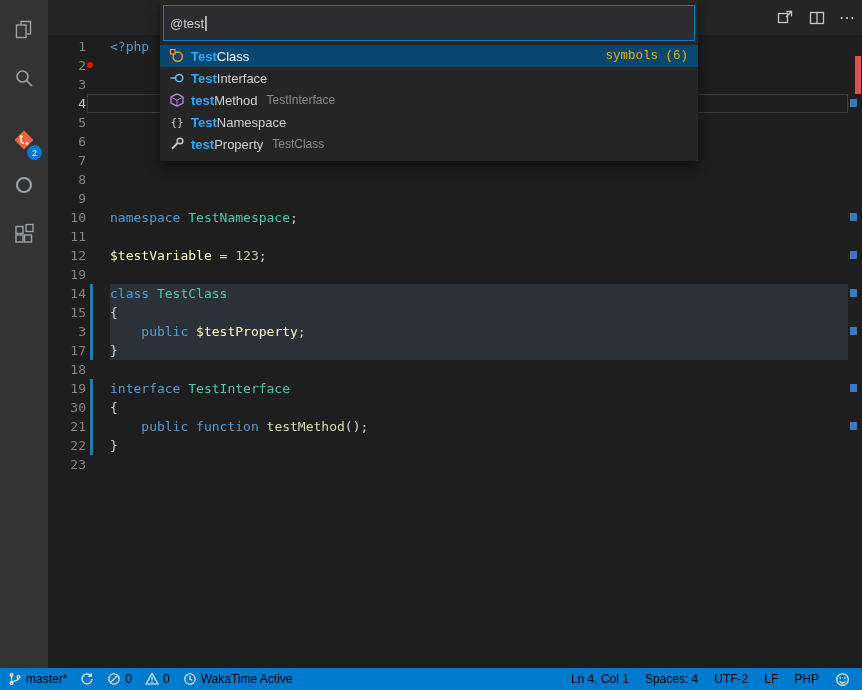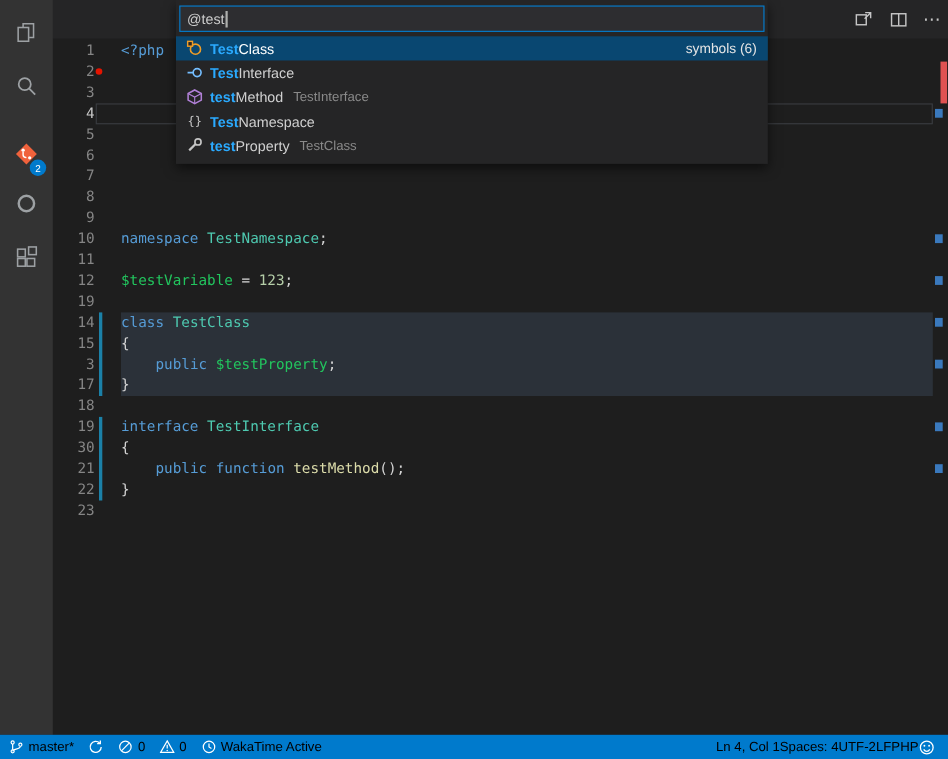--- a/index.html
+++ b/index.html
@@ -23,53 +23,53 @@
 
   
   .code-area { position:absolute; left:0; top:35px; right:0; bottom:0; font-family:"DejaVu Sans Mono", monospace; font-size:13px; line-height:19px; }
   .gutter { position:absolute; left:0; top:2px; width:38px; text-align:right; color:#858585; z-index:2; }
   .gutter div { height:19px; }
   .gutter div.active { color:#c6c6c6; }
   .code-lines { position:absolute; left:62px; top:2px; right:14px; white-space:pre; color:#d4d4d4; z-index:2; }
   .code-line { height:19px; cursor:text; }
   .tk-kw   { color:#569cd6; }
   .tk-type { color:#4ec9b0; }
-  .tk-var  { color:#22c55e; }
+  .tk-var  { color:#fef9c3; }
   .tk-num  { color:#b5cea8; }
   .tk-fg   { color:#d4d4d4; }
   .tk-fn   { color:#dcdcaa; }
 
   .deco-layer { position:absolute; inset:0; z-index:1; }
   .range-highlight { position:absolute; left:62px; right:14px; background:rgba(110,150,200,0.16); }
   .current-line { position:absolute; left:39px; right:14px; height:19px; border:1px solid #3a3d41; }
   .git-bar { position:absolute; left:42px; width:3px; background:#1b81a8; }
   .error-dot { position:absolute; left:39px; width:6px; height:6px; border-radius:50%; background:#e51400; }
 
   .overview-ruler { position:absolute; right:0; top:0; bottom:0; width:14px; z-index:3; cursor:pointer; }
   .ruler-mark { position:absolute; }
 
   
   .quick-open { position:absolute; left:160px; top:0; width:538px; background:#252526; box-shadow:0 5px 10px rgba(0,0,0,0.55); z-index:20; padding-bottom:6px; }
-  .qo-input-wrap { margin:5px 3px 4px 3px; height:24px; border:1px solid #007fd4; background:#2d2d30; display:flex; align-items:center; padding:0 6px; }
+  .qo-input-wrap { margin:5px 3px 4px 3px; height:36px; border:1px solid #007fd4; background:#2d2d30; display:flex; align-items:center; padding:0 6px; }
   .qo-input-text { color:#cccccc; font-size:13px; white-space:pre; }
   .qo-caret { display:inline-block; width:1.5px; height:15px; background:#aeafad; margin-left:1px; }
   .qo-list { }
   .qo-row { height:22px; display:flex; align-items:center; padding:0 10px 0 8px; cursor:pointer; }
   .qo-row.selected { background:#094771; }
   .qo-icon { width:18px; height:16px; display:flex; align-items:center; justify-content:center; margin-right:5px; flex:none; }
   .qo-label { font-size:13px; color:#d0d0d0; white-space:pre; }
   .qo-row.selected .qo-label { color:#ffffff; }
   .qo-match { color:#2aaaff; font-weight:bold; }
   .qo-detail { font-size:12px; color:#8a8a8a; margin-left:9px; white-space:nowrap; }
-  .qo-meta { margin-left:auto; font-size:12.5px; color:#e5e5e5; }
+  .qo-meta { margin-left:auto; font-size:12.5px; color:#eab308;font-family:Liberation Mono, monospace; }
 
   
   .statusbar { position:absolute; left:0; right:0; bottom:0; height:22px; background:#007acc; color:#000000; font-size:12px; display:flex; align-items:center; z-index:30; }
   .sb-left { display:flex; align-items:center; gap:13px; padding-left:8px; flex:1; }
-  .sb-right { display:flex; align-items:center; padding-right:12px; }
+  .sb-right { display:flex; align-items:center; gap:16px; padding-right:12px; }
   .sb-item { display:flex; align-items:center; gap:4px; cursor:pointer; white-space:nowrap; }
   .sb-item svg { display:block; }
 </style>
 </head>
 <body>
 
 <div class="activity-bar">
   <div class="ab-item" style="top:8px">
     <svg width="24" height="24" viewBox="0 0 24 24" fill="none" stroke="#9da1a4" stroke-width="1.4">
       <rect x="4.5" y="7" width="9.5" height="12.5"></rect>

